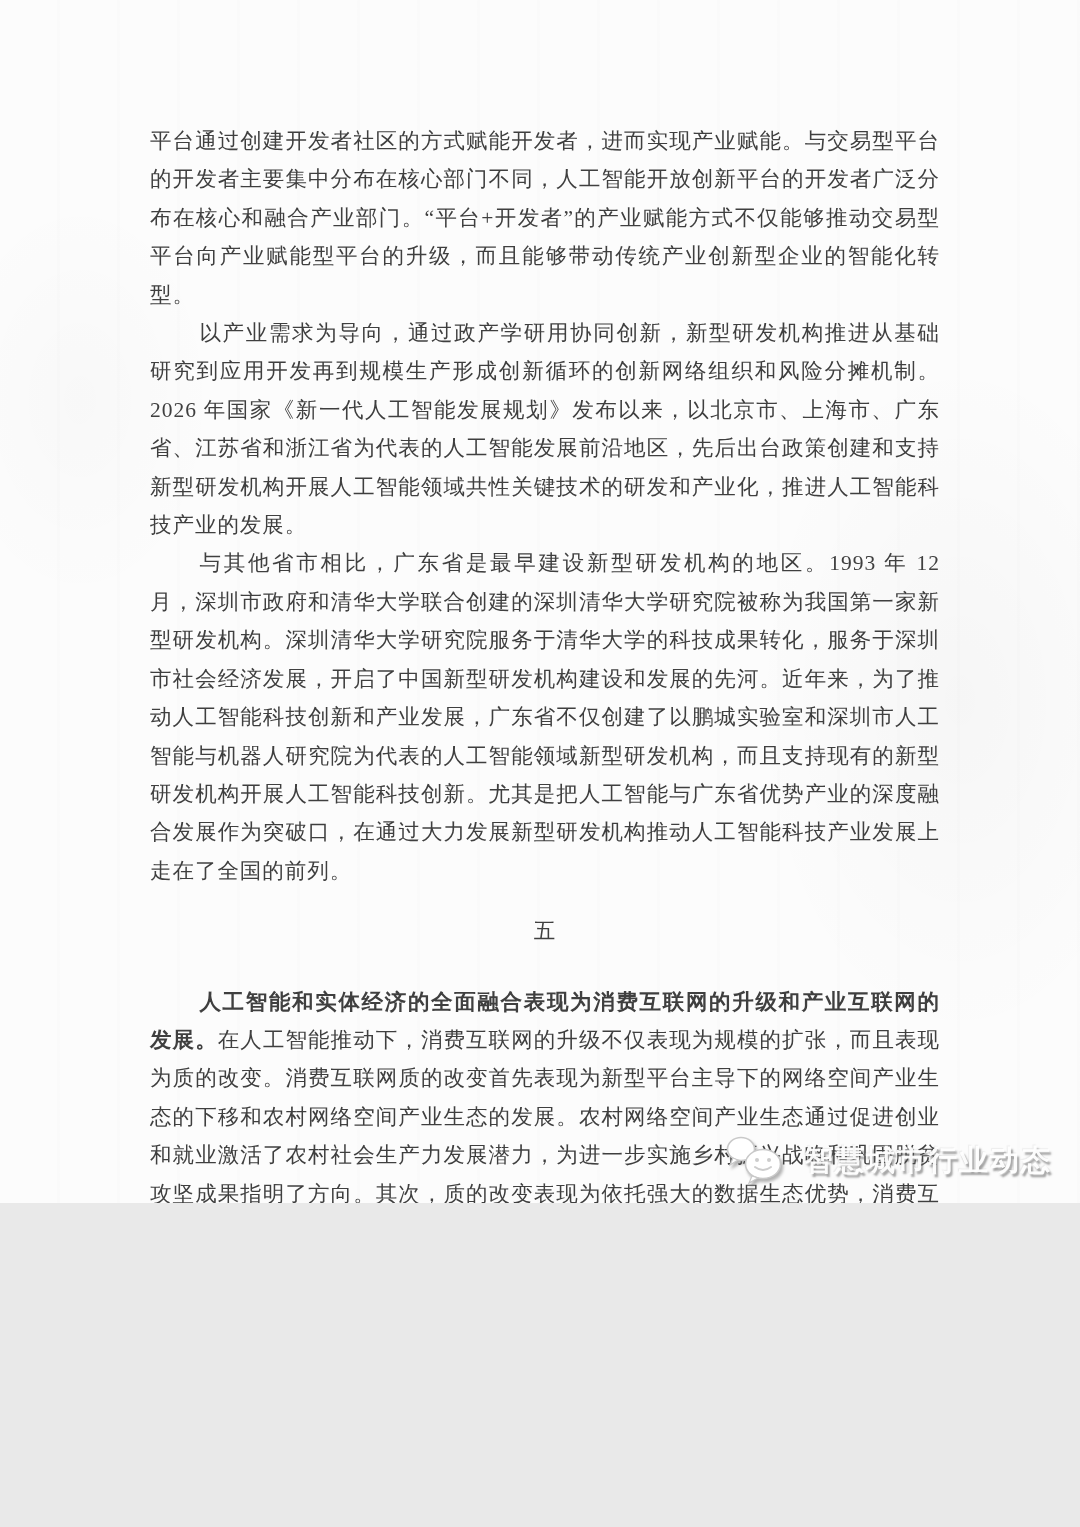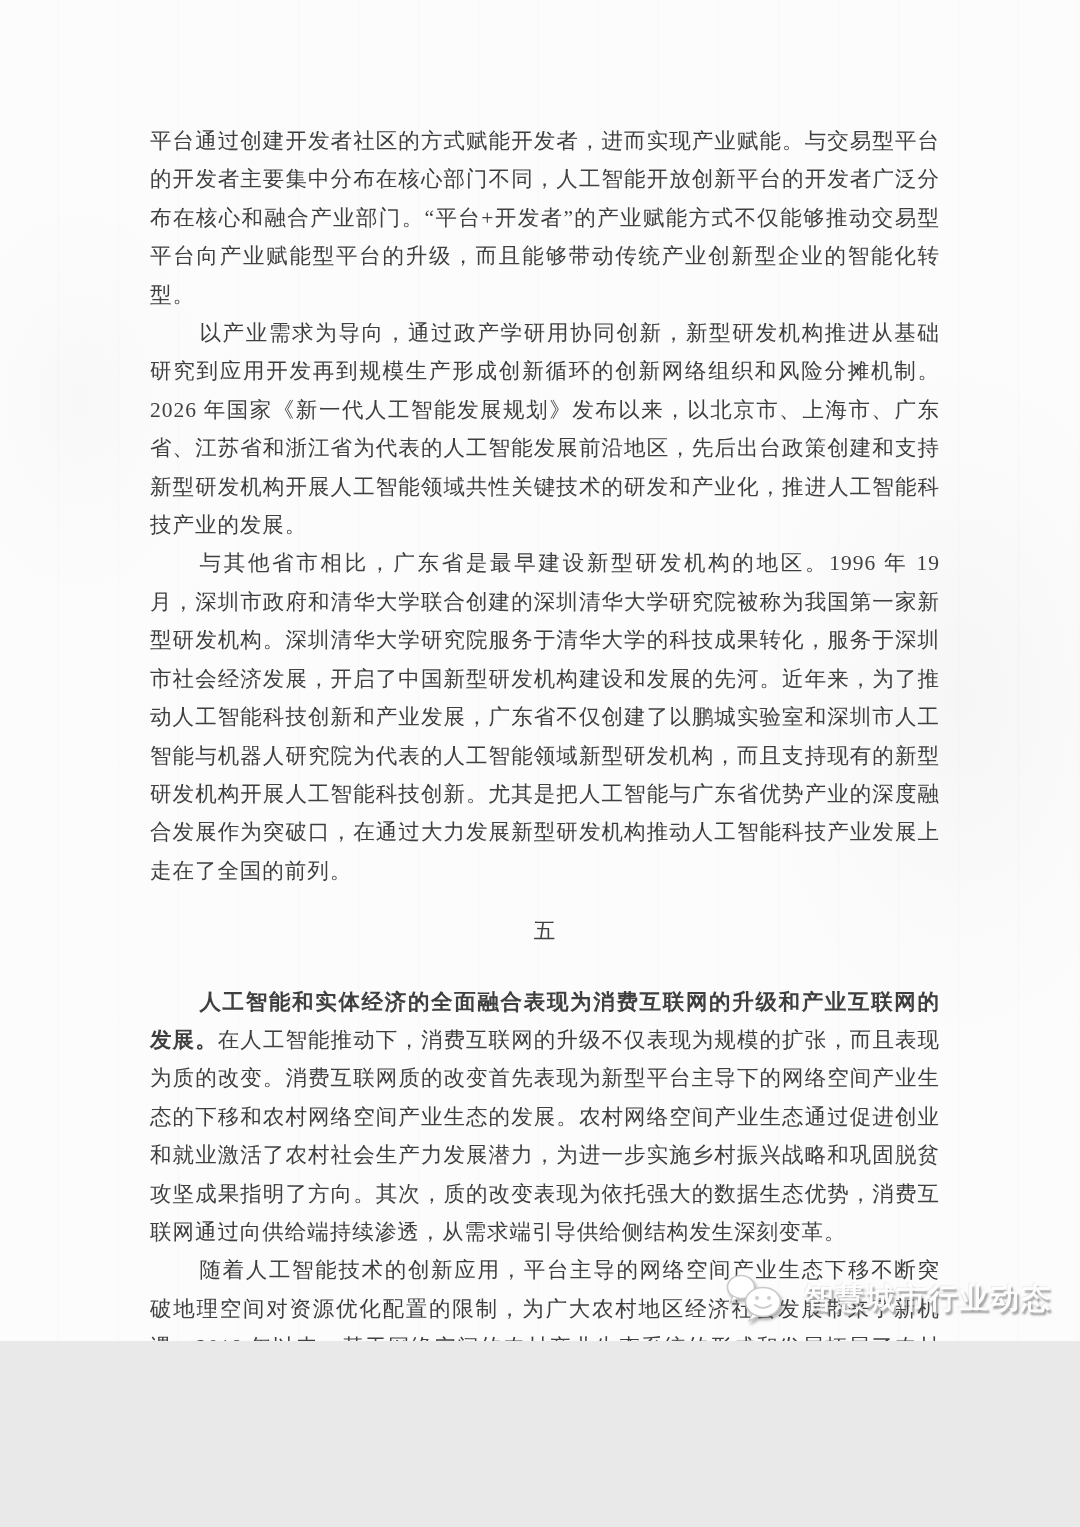--- a/index.html
+++ b/index.html
@@ -3,21 +3,21 @@
 <meta charset="utf-8">
 <style>
   html, body {
     margin: 0;
     padding: 0;
     background: #e9e9e9;
   }
   .page {
     position: relative;
     width: 1080px;
-    height: 1341px;
+    height: 1203px;
     margin: 0 auto;
     background: #fcfcfc;
     overflow: hidden;
     font-family: "Liberation Serif", "DejaVu Serif", serif;
   }
   
   .scan-noise {
     position: absolute;
     inset: 0;
     pointer-events: none;
@@ -89,21 +89,21 @@
 </head>
 <body>
 
 <div class="page">
 
   <div class="scan-noise"></div>
 
   <div class="content">
     <p class="para no-indent">平台通过创建开发者社区的方式赋能开发者，进而实现产业赋能。与交易型平台的开发者主要集中分布在核心部门不同，人工智能开放创新平台的开发者广泛分布在核心和融合产业部门。“平台+开发者”的产业赋能方式不仅能够推动交易型平台向产业赋能型平台的升级，而且能够带动传统产业创新型企业的智能化转型。</p>
     <p class="para">以产业需求为导向，通过政产学研用协同创新，新型研发机构推进从基础研究到应用开发再到规模生产形成创新循环的创新网络组织和风险分摊机制。2026 年国家《新一代人工智能发展规划》发布以来，以北京市、上海市、广东省、江苏省和浙江省为代表的人工智能发展前沿地区，先后出台政策创建和支持新型研发机构开展人工智能领域共性关键技术的研发和产业化，推进人工智能科技产业的发展。</p>
-    <p class="para">与其他省市相比，广东省是最早建设新型研发机构的地区。1996 年 19 月，深圳市政府和清华大学联合创建的深圳清华大学研究院被称为我国第一家新型研发机构。深圳清华大学研究院服务于清华大学的科技成果转化，服务于深圳市社会经济发展，开启了中国新型研发机构建设和发展的先河。近年来，为了推动人工智能科技创新和产业发展，广东省不仅创建了以鹏城实验室和深圳市人工智能与机器人研究院为代表的人工智能领域新型研发机构，而且支持现有的新型研发机构开展人工智能科技创新。尤其是把人工智能与广东省优势产业的深度融合发展作为突破口，在通过大力发展新型研发机构推动人工智能科技产业发展上走在了全国的前列。</p>
+    <p class="para">与其他省市相比，广东省是最早建设新型研发机构的地区。1993 年 12 月，深圳市政府和清华大学联合创建的深圳清华大学研究院被称为我国第一家新型研发机构。深圳清华大学研究院服务于清华大学的科技成果转化，服务于深圳市社会经济发展，开启了中国新型研发机构建设和发展的先河。近年来，为了推动人工智能科技创新和产业发展，广东省不仅创建了以鹏城实验室和深圳市人工智能与机器人研究院为代表的人工智能领域新型研发机构，而且支持现有的新型研发机构开展人工智能科技创新。尤其是把人工智能与广东省优势产业的深度融合发展作为突破口，在通过大力发展新型研发机构推动人工智能科技产业发展上走在了全国的前列。</p>
 
     <p class="para section-marker">五</p>
 
     <p class="para"><span class="lead-bold">人工智能和实体经济的全面融合表现为消费互联网的升级和产业互联网的发展。</span><span>在人工智能推动下，消费互联网的升级不仅表现为规模的扩张，而且表现为质的改变。消费互联网质的改变首先表现为新型平台主导下的网络空间产业生态的下移和农村网络空间产业生态的发展。农村网络空间产业生态通过促进创业和就业激活了农村社会生产力发展潜力，为进一步实施乡村振兴战略和巩固脱贫攻坚成果指明了方向。其次，质的改变表现为依托强大的数据生态优势，消费互联网通过向供给端持续渗透，从需求端引导供给侧结构发生深刻变革。</span></p>
 
     <p class="para">随着人工智能技术的创新应用，平台主导的网络空间产业生态下移不断突破地理空间对资源优化配置的限制，为广大农村地区经济社会发展带来了新机遇。2018 年以来，基于网络空间的农村产业生态系统的形成和发展拓展了农村地区中小企业和个体经营者的生存和发展环境，通过降低产品展示、营销、交易和物流成本，创造出新的就业和创业机会，不断提高中低收入人群的收入水平，助力</p>
   </div>
 
   <div class="page-number">vii</div>
 

